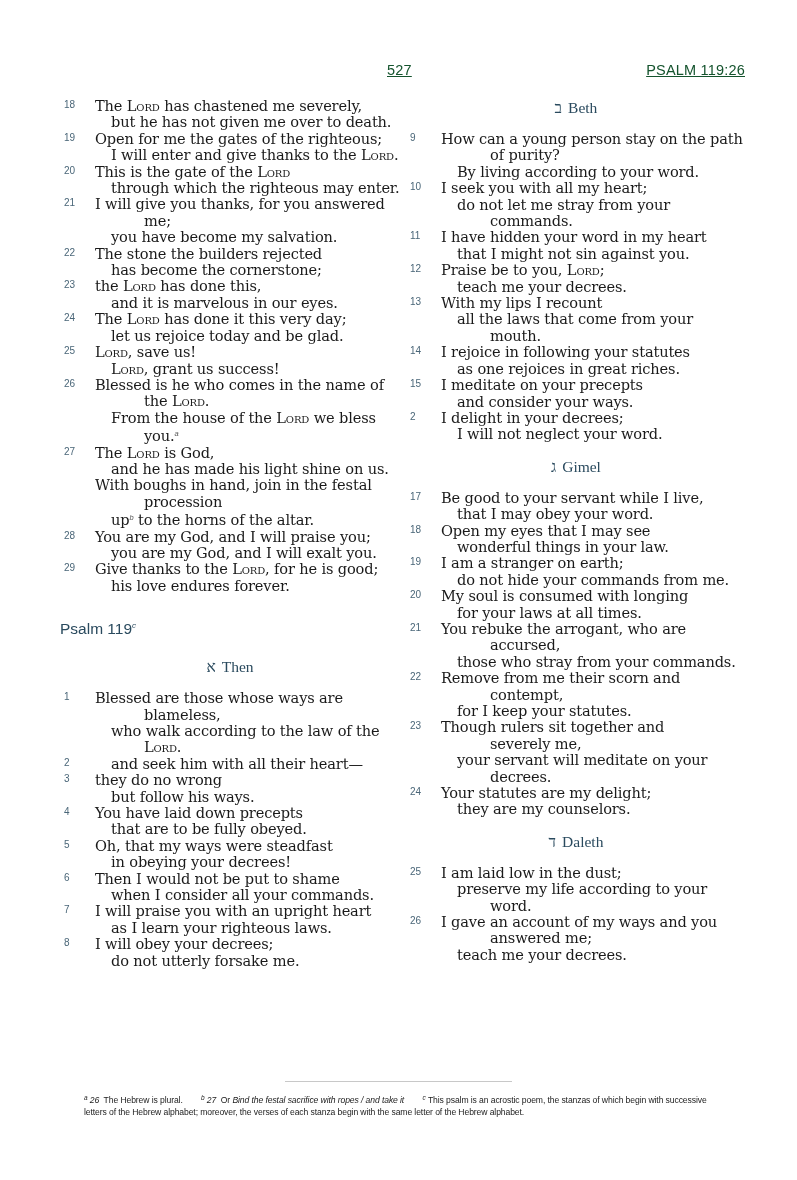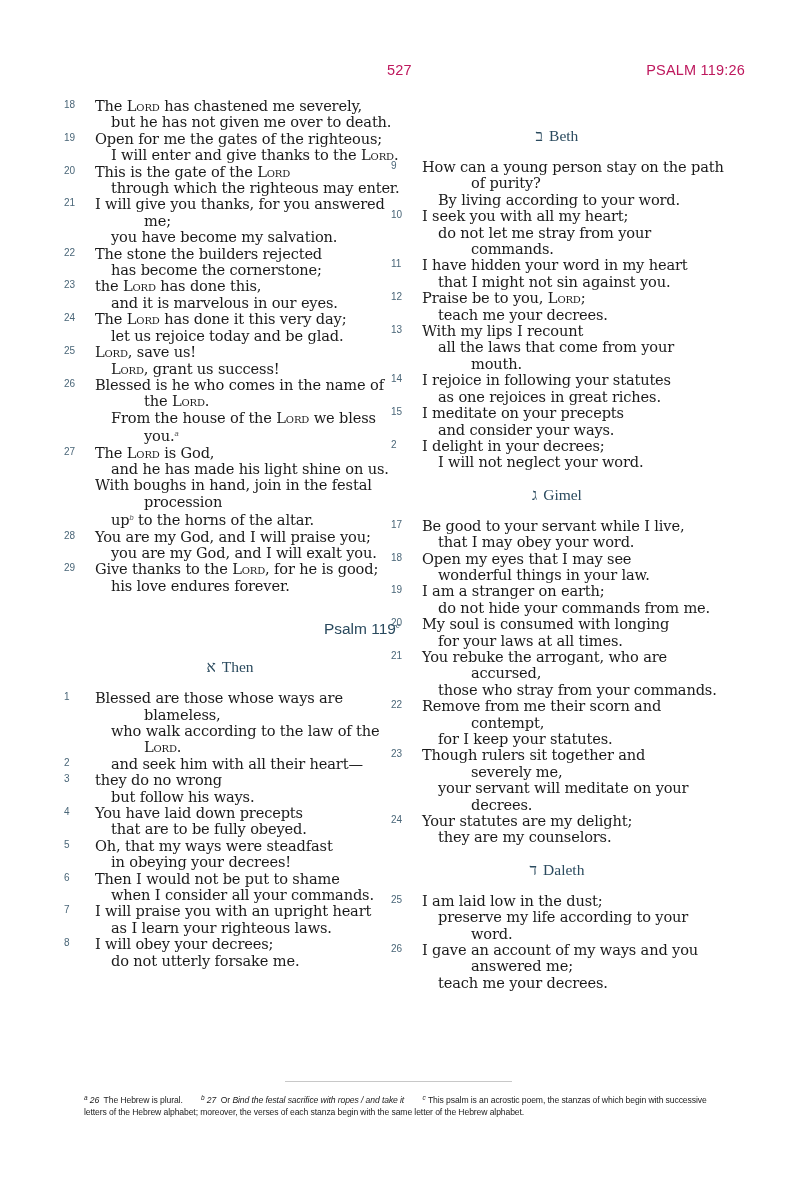--- a/index.html
+++ b/index.html
@@ -1,38 +1,38 @@
 <!DOCTYPE html>
 <html><head>
 <meta charset="utf-8">
 <style>
   html, body { margin: 0; padding: 0; background: #ffffff; }
   body { width: 797px; height: 1180px; position: relative; overflow: hidden;
          font-family: "DejaVu Serif", "Liberation Serif", serif; color: #1a1a1a; }
   .hdr { position: absolute; top: 62px; font-family: "Liberation Sans", "DejaVu Sans", sans-serif;
-         font-size: 14.5px; color: #be185d; letter-spacing: 0.2px; }
+         font-size: 14.5px; color: #14532d; letter-spacing: 0.2px; text-decoration: underline; }
   #page-num { left: 387px; }
   #running-head { right: 52px; }
   .col { position: absolute; top: 98px; width: 340px; }
   #col-left { left: 60px; }
-  #col-right { left: 387px; margin-top: 28px; }
+  #col-right { left: 406px; }
   .verse { position: relative; }
   .vnum { position: absolute; left: 4px; top: 1px; width: 24px;
           font-family: "Liberation Sans", "DejaVu Sans", sans-serif; font-size: 10px;
           color: #4a6678; }
   .line { font-size: 14.6px; line-height: 16.4px; white-space: nowrap; letter-spacing: -0.15px; }
   .l0 { padding-left: 35px; }
   .l1 { padding-left: 51px; }
   .l2 { padding-left: 84px; }
   .sc { font-variant: small-caps; }
   sup.fn { font-family: "Liberation Sans", sans-serif; font-size: 7.5px; font-style: italic; color: #555; vertical-align: 5px; }
   .stanza { text-align: center; font-family: "Liberation Serif", "DejaVu Serif", serif;
             font-size: 15.5px; color: #2a4a5e; line-height: 20px; }
   .stanza .heb { margin-right: 6px; }
-  .psalm-title { text-align: right; font-family: "Liberation Sans", "DejaVu Sans", sans-serif;
+  .psalm-title { text-align: left; font-family: "Liberation Sans", "DejaVu Sans", sans-serif;
                  font-size: 15.5px; color: #2a4a5e; line-height: 20px; }
   .psalm-title sup { font-size: 8px; font-style: italic; vertical-align: 6px; }
   #divider { position: absolute; left: 285px; top: 1081px; width: 227px; height: 1px; background: #c8c8c8; }
   #footnotes { position: absolute; left: 84px; top: 1092px; width: 640px;
                font-family: "Liberation Sans", "DejaVu Sans", sans-serif; font-size: 8.6px;
                line-height: 12px; color: #222; letter-spacing: -0.1px; }
   #footnotes .fm { font-style: italic; font-size: 6.5px; vertical-align: 3px; }
   #footnotes .ref { font-style: italic; }
   #footnotes i { font-style: italic; margin-top: 11px; }
 </style>

